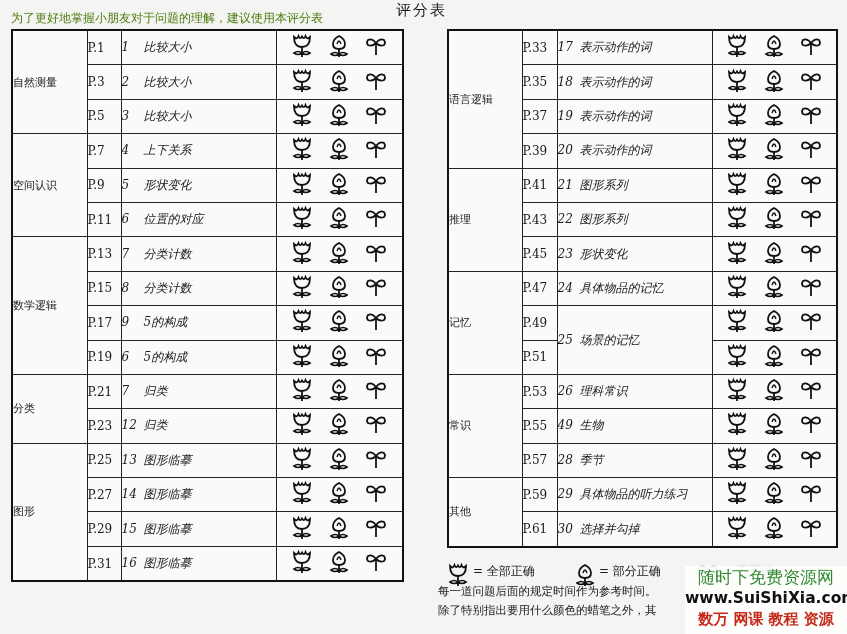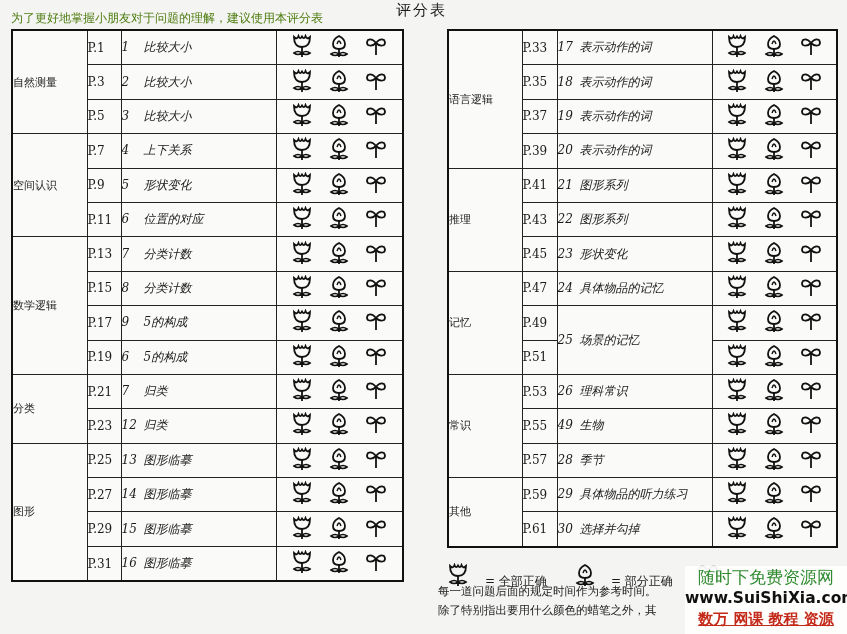--- a/index.html
+++ b/index.html
@@ -25,26 +25,26 @@
   table.score { border:2px solid #111; }
   td.cat { padding-left:8px; vertical-align:top; padding-top:16px; font-size:11px; }
   td.page { padding-left:3px; font-size:12px; }
   td.item { padding-left:4px; font-size:12px; white-space:nowrap;font-style:italic; }
   td.item .num { display:inline-block; width:22px; }
   td.icons { text-align:center; }
   .ic { display:inline-block; vertical-align:middle; margin:0 8px; }
   #left { left:11px; top:29px; width:391px; }
   #right { left:447px; top:29px; width:389px; }
   .legend { position:absolute; left:447px; top:563px; font-size:12px; }
-  .legend .entry { position:absolute; top:0; white-space:nowrap; display:flex; align-items:flex-end; gap:16px; }
+  .legend .entry { position:absolute; top:0; white-space:nowrap; display:flex; align-items:flex-start; gap:4px; }
   .note { position:absolute; left:438px; font-size:11.5px; white-space:nowrap; color:#222; }
   .wm { position:absolute; left:685px; top:566px; width:162px; height:68px; background:rgba(255,255,255,0.85); text-align:center; }
   .wm .l1 { font-family:"DejaVu Sans",sans-serif; font-weight:normal; color:#2f8a2f; font-size:17px; line-height:22px; }
   .wm .l2 { font-family:"DejaVu Sans",sans-serif; font-weight:bold; color:#111; font-size:15.5px; line-height:21px; }
-  .wm .l3 { font-family:"DejaVu Serif",serif; font-weight:bold; color:#c42a1a; font-size:15px; line-height:21px;text-decoration:underline; }
+  .wm .l3 { font-family:"DejaVu Serif",serif; font-weight:bold; color:#c42a1a; font-size:15px; line-height:21px; }
 </style>
 </head>
 <body>
 
 <div class="title">评分表</div>
 <div class="subtitle">为了更好地掌握小朋友对于问题的理解，建议使用本评分表</div>
 
 <table class="score" id="left">
   <colgroup>
       <col style="width:75px">

